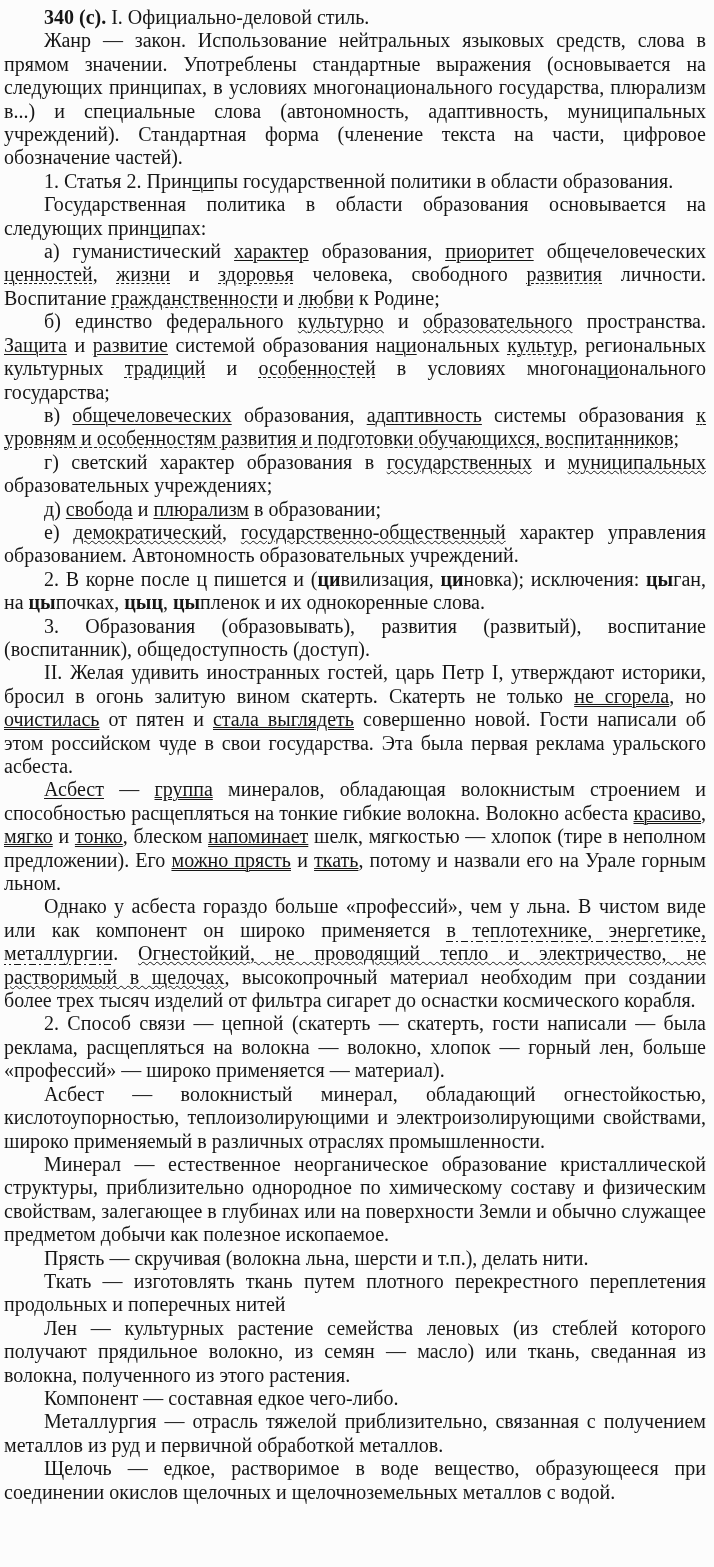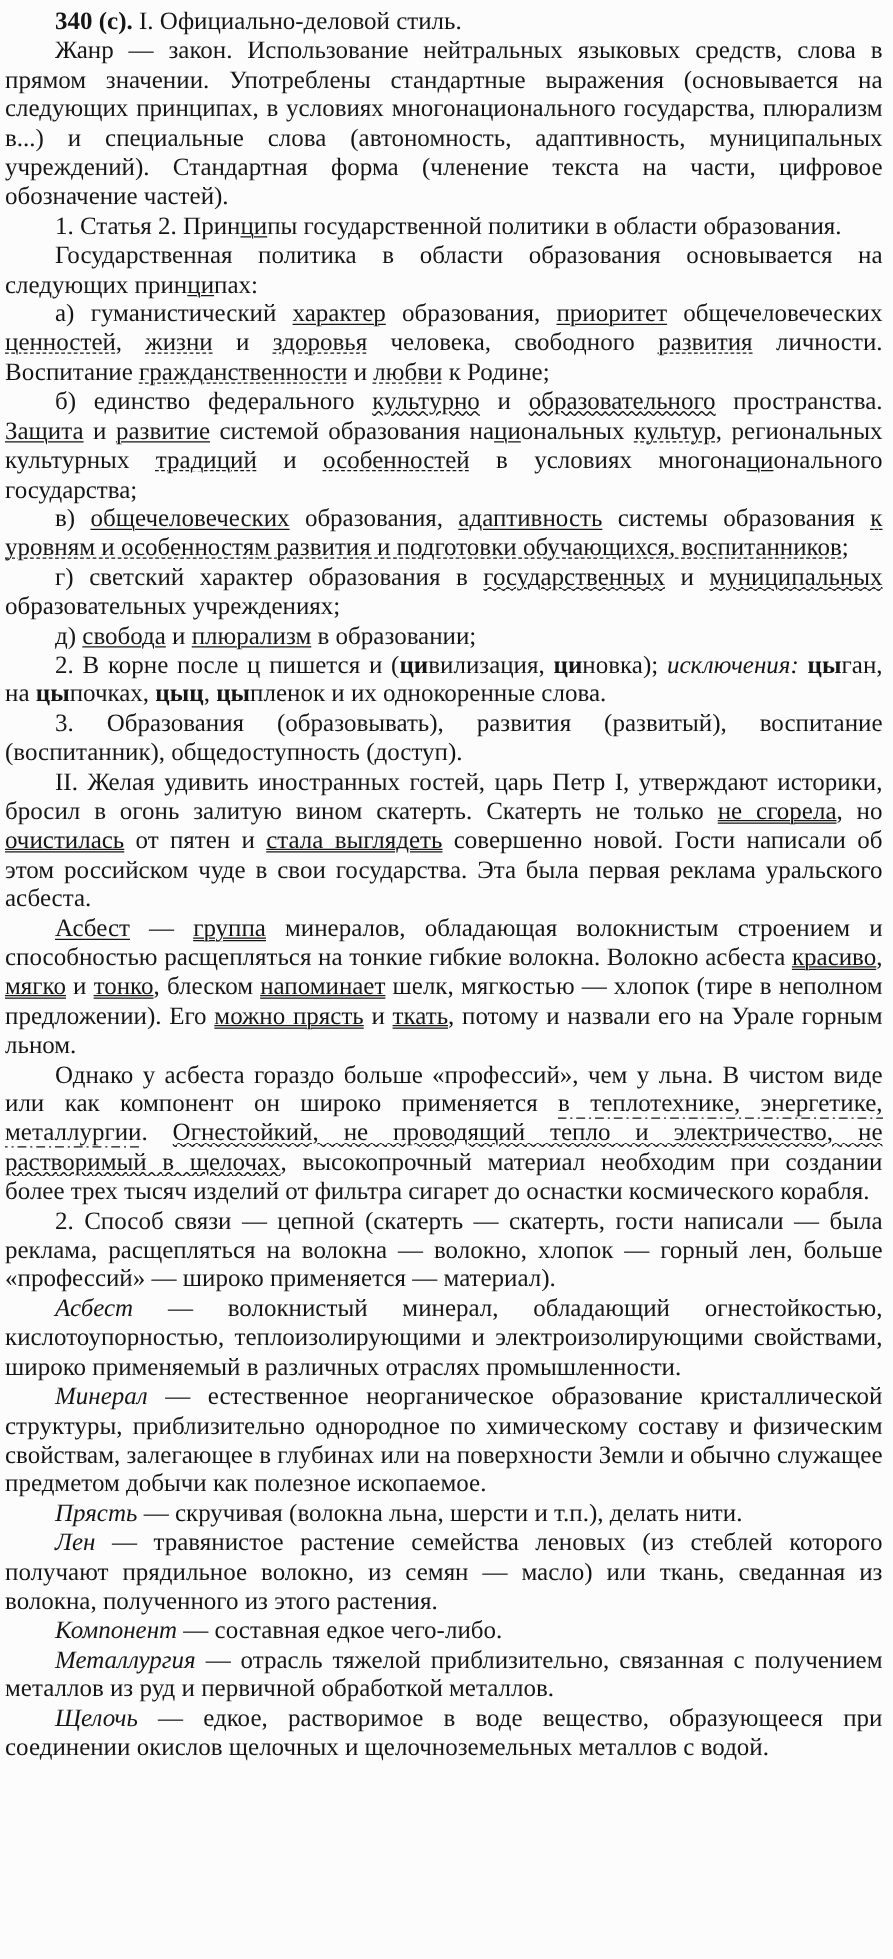--- a/index.html
+++ b/index.html
@@ -13,21 +13,21 @@
   }
   .page{
     box-sizing:border-box;
     width:714px; min-height:1567px;
     padding:6px 8px 4px 4px;
     text-align:justify;
     hyphens:auto;
   }
   .para{margin:0; text-indent:40px;}
   .r-b{font-weight:bold;}
-  .r-i{font-style:italic;}
+  .r-i{}
   .r-u{text-decoration:underline solid; text-decoration-thickness:1px; text-underline-offset:2px;}
   .r-d{text-decoration:underline dashed; text-decoration-thickness:1px; text-underline-offset:2px;margin-top:13px;}
   .r-w{text-decoration:underline wavy; text-decoration-thickness:1px; text-underline-offset:1px;}
   .r-2{text-decoration:underline double; text-decoration-thickness:1px; text-underline-offset:1px;}
   .r-dd{
     background:repeating-linear-gradient(90deg,#161616 0 7px,transparent 7px 10px,#161616 10px 12px,transparent 12px 15px) repeat-x left bottom/15px 1px;
     padding-bottom:1px;
   }
 </style>
 </head>
@@ -37,27 +37,29 @@
   <div>
       <p class="para"><span class="r-b">340 (с).</span><span> I. Официально-деловой стиль.</span></p>
       <p class="para"><span>Жанр — закон. Использование нейтральных языковых средств, слова в прямом значении. Употреблены стандартные выражения (основывается на следующих принципах, в условиях многонационального государства, плюрализм в...) и специальные слова (автономность, адаптивность, муниципальных учреждений). Стандартная форма (членение текста на части, цифровое обозначение частей).</span></p>
       <p class="para"><span>1. Статья 2. Прин</span><span class="r-u">ци</span><span>пы государственной политики в области образования.</span></p>
       <p class="para"><span>Государственная политика в области образования основывается на следующих прин</span><span class="r-u">ци</span><span>пах:</span></p>
       <p class="para"><span>а) гуманистический </span><span class="r-u">характер</span><span> образования, </span><span class="r-u">приоритет</span><span> общечеловеческих </span><span class="r-d">ценностей</span><span>, </span><span class="r-d">жизни</span><span> и </span><span class="r-d">здоровья</span><span> человека, свободного </span><span class="r-d">развития</span><span> личности. Воспитание </span><span class="r-d">гражданственности</span><span> и </span><span class="r-d">любви</span><span> к Родине;</span></p>
       <p class="para"><span>б) единство федерального </span><span class="r-w">культурно</span><span> и </span><span class="r-w">образовательного</span><span> пространства. </span><span class="r-u">Защита</span><span> и </span><span class="r-u">развитие</span><span> системой образования на</span><span class="r-u">ци</span><span>ональных </span><span class="r-d">культур</span><span>, региональных культурных </span><span class="r-d">традиций</span><span> и </span><span class="r-d">особенностей</span><span> в условиях многона</span><span class="r-u">ци</span><span>онального государства;</span></p>
       <p class="para"><span>в) </span><span class="r-u">общечеловеческих</span><span> образования, </span><span class="r-u">адаптивность</span><span> системы образования </span><span class="r-d">к уровням и особенностям развития и подготовки обучающихся, воспитанников</span><span>;</span></p>
       <p class="para"><span>г) светский характер образования в </span><span class="r-w">государственных</span><span> и </span><span class="r-w">муниципальных</span><span> образовательных учреждениях;</span></p>
       <p class="para"><span>д) </span><span class="r-u">свобода</span><span> и </span><span class="r-u">плюрализм</span><span> в образовании;</span></p>
+      <p class="para"><span>е) </span><span class="r-w">демократический</span><span>, </span><span class="r-w">государственно-общественный</span><span> характер управления образованием. Автономность образовательных учреждений.</span></p>
       <p class="para"><span>2. В корне после ц пишется и (</span><span class="r-b">ци</span><span>вилизация, </span><span class="r-b">ци</span><span>новка); </span><span class="r-i">исключения:</span><span> </span><span class="r-b">цы</span><span>ган, на </span><span class="r-b">цы</span><span>почках, </span><span class="r-b">цыц</span><span>, </span><span class="r-b">цы</span><span>пленок и их однокоренные слова.</span></p>
       <p class="para"><span>3. Образования (образовывать), развития (развитый), воспитание (воспитанник), общедоступность (доступ).</span></p>
       <p class="para"><span>II. Желая удивить иностранных гостей, царь Петр I, утверждают историки, бросил в огонь залитую вином скатерть. Скатерть не только </span><span class="r-2">не сгорела</span><span>, но </span><span class="r-2">очистилась</span><span> от пятен и </span><span class="r-2">стала выглядеть</span><span> совершенно новой. Гости написали об этом российском чуде в свои государства. Эта была первая реклама уральского асбеста.</span></p>
       <p class="para"><span class="r-u">Асбест</span><span> — </span><span class="r-2">группа</span><span> минералов, обладающая волокнистым строением и способностью расщепляться на тонкие гибкие волокна. Волокно асбеста </span><span class="r-2">красиво</span><span>, </span><span class="r-2">мягко</span><span> и </span><span class="r-2">тонко</span><span>, блеском </span><span class="r-2">напоминает</span><span> шелк, мягкостью — хлопок (тире в неполном предложении). Его </span><span class="r-2">можно прясть</span><span> и </span><span class="r-2">ткать</span><span>, потому и назвали его на Урале горным льном.</span></p>
       <p class="para"><span>Однако у асбеста гораздо больше «профессий», чем у льна. В чистом виде или как компонент он широко применяется </span><span class="r-dd">в теплотехнике, энергетике, металлургии</span><span>. </span><span class="r-w">Огнестойкий, не проводящий тепло и электричество, не растворимый в щелочах</span><span>, высокопрочный материал необходим при создании более трех тысяч изделий от фильтра сигарет до оснастки космического корабля.</span></p>
       <p class="para"><span>2. Способ связи — цепной (скатерть — скатерть, гости написали — была реклама, расщепляться на волокна — волокно, хлопок — горный лен, больше «профессий» — широко применяется — материал).</span></p>
       <p class="para"><span class="r-i">Асбест</span><span> — волокнистый минерал, обладающий огнестойкостью, кислотоупорностью, теплоизолирующими и электроизолирующими свойствами, широко применяемый в различных отраслях промышленности.</span></p>
       <p class="para"><span class="r-i">Минерал</span><span> — естественное неорганическое образование кристаллической структуры, приблизительно однородное по химическому составу и физическим свойствам, залегающее в глубинах или на поверхности Земли и обычно служащее предметом добычи как полезное ископаемое.</span></p>
       <p class="para"><span class="r-i">Прясть</span><span> — скручивая (волокна льна, шерсти и т.п.), делать нити.</span></p>
-      <p class="para"><span class="r-i">Лен</span><span> — травянистое растение семейства леновых (из стеблей которого получают прядильное волокно, из семян — масло) или ткань, сведанная из волокна, полученного из этого растения.</span></p>
+      <p class="para"><span class="r-i">Ткать</span><span> — изготовлять ткань путем плотного перекрестного переплетения продольных и поперечных нитей</span></p>
+      <p class="para"><span class="r-i">Лен</span><span> — культурных растение семейства леновых (из стеблей которого получают прядильное волокно, из семян — масло) или ткань, сведанная из волокна, полученного из этого растения.</span></p>
       <p class="para"><span class="r-i">Компонент</span><span> — составная едкое чего-либо.</span></p>
       <p class="para"><span class="r-i">Металлургия</span><span> — отрасль тяжелой приблизительно, связанная с получением металлов из руд и первичной обработкой металлов.</span></p>
       <p class="para"><span class="r-i">Щелочь</span><span> — едкое, растворимое в воде вещество, образующееся при соединении окислов щелочных и щелочноземельных металлов с водой.</span></p>
     </div>
 </div>
 
 </body></html>

